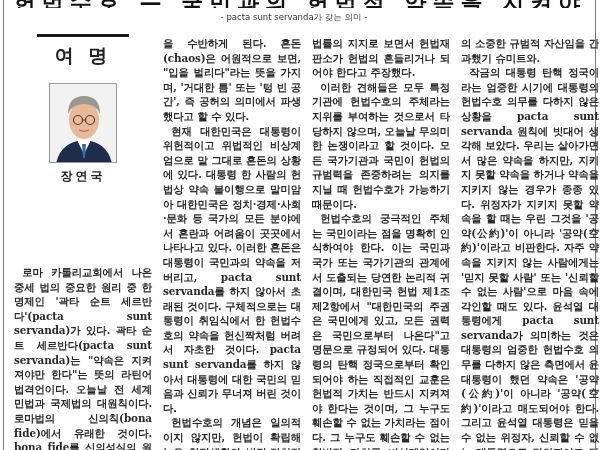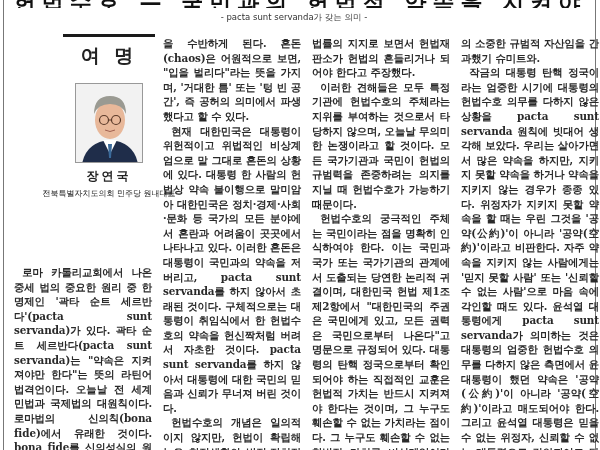--- a/index.html
+++ b/index.html
@@ -21,21 +21,21 @@
   .col {
     position: absolute; top: 36px; width: 138px; font-size: 10.4px; line-height: 14.6px;
     text-align: justify; color: #2a2a2a; letter-spacing: -0.1px;
   }
   .col p { text-indent: 0.8em; font-weight: bold; }
   .col p.noindent { text-indent: 0; }
   .col1 { left: 14px; top: 265px; }
   .col2 { left: 163px; }
   .col3 { left: 312px; }
   .col4 { left: 461px; }
-  .byline-box { position: absolute; left: 14px; top: 34px; width: 138px; text-align: center; margin-left: 26px; }
+  .byline-box { position: absolute; left: 14px; top: 34px; width: 138px; text-align: center; }
   .rule { width: 92px; height: 3px; background: #1a1a1a; margin: 0 auto 6px auto; }
   .section-title { font-family: "DejaVu Sans", sans-serif; font-weight: bold; font-size: 19px; letter-spacing: 4px; color: #222; }
   .photo {
     width: 68px; height: 80px; margin: 14px auto 0 auto; border: 1px solid #999;
     background: linear-gradient(#f3f3f3, #e6e6e6); position: relative; overflow: hidden;
   }
   .photo svg { position: absolute; left: 0; top: 0; }
   .author-name { font-family: "DejaVu Sans", sans-serif; font-weight: bold; font-size: 12px; letter-spacing: 3px; margin-top: 5px; color: #222; }
   .author-title { font-family: "DejaVu Sans", sans-serif; font-size: 8px; margin-top: 3px; color: #222; white-space: nowrap; }
 </style>
@@ -58,21 +58,20 @@
       <path d="M32 60 L36 60 L35 74 L33 74 Z" fill="#3a6a9a"></path>
       <ellipse cx="34" cy="36" rx="15" ry="19" fill="#e8b89a"></ellipse>
       <path d="M18 30 Q18 12 34 12 Q50 12 50 30 Q46 20 34 20 Q22 20 18 30 Z" fill="#9a9a92"></path>
       <circle cx="28" cy="36" r="4.5" fill="none" stroke="#5a3a2a" stroke-width="1.2"></circle>
       <circle cx="40" cy="36" r="4.5" fill="none" stroke="#5a3a2a" stroke-width="1.2"></circle>
       <line x1="32.5" y1="36" x2="35.5" y2="36" stroke="#5a3a2a" stroke-width="1"></line>
       <path d="M29 46 Q34 49 39 46" fill="none" stroke="#a06050" stroke-width="1"></path>
     </svg>
   </div>
   <div class="author-name">장연국</div>
-  <div class="author-title">전북특별자치도의회 민주당 원내대표</div>
 </div>
 
 <div class="col col1">
   <p>로마 카톨리교회에서 나온 중세 법의 중요한 원리 중 한 명제인 '곽타 순트 세르반다'(pacta sunt servanda)가 있다. 곽타 순트 세르반다(pacta sunt servanda)는 "약속은 지켜져야만 한다"는 뜻의 라틴어 법격언이다. 오늘날 전 세계 민법과 국제법의 대원칙이다. 로마법의 신의칙(bona fide)에서 유래한 것이다. bona fide를 신의성실의 원칙이라고 부르며, pacta sunt servanda를 계약충실의 원칙이라고도 부른다. 계약충실의 원칙은 강행법규와 사정변경의 원칙에 의해 제한될 수 있다.</p>
 
 </div>
 
 <div class="col col2">
   <p class="noindent">을 수반하게 된다. 혼돈(chaos)은 어원적으로 보면, "입을 벌리다"라는 뜻을 가지며, '거대한 틈' 또는 '텅 빈 공간', 즉 공허의 의미에서 파생했다고 할 수 있다.</p>
   <p>현재 대한민국은 대통령이 위헌적이고 위법적인 비상계엄으로 말 그대로 혼돈의 상황에 있다. 대통령 한 사람의 헌법상 약속 불이행으로 말미암아 대한민국은 정치·경제·사회·문화 등 국가의 모든 분야에서 혼란과 어려움이 곳곳에서 나타나고 있다. 이러한 혼돈은 대통령이 국민과의 약속을 저버리고, pacta sunt servanda를 하지 않아서 초래된 것이다. 구체적으로는 대통령이 취임식에서 한 헌법수호의 약속을 헌신짝처럼 버려서 자초한 것이다. pacta sunt servanda를 하지 않아서 대통령에 대한 국민의 믿음과 신뢰가 무너져 버린 것이다.</p>

